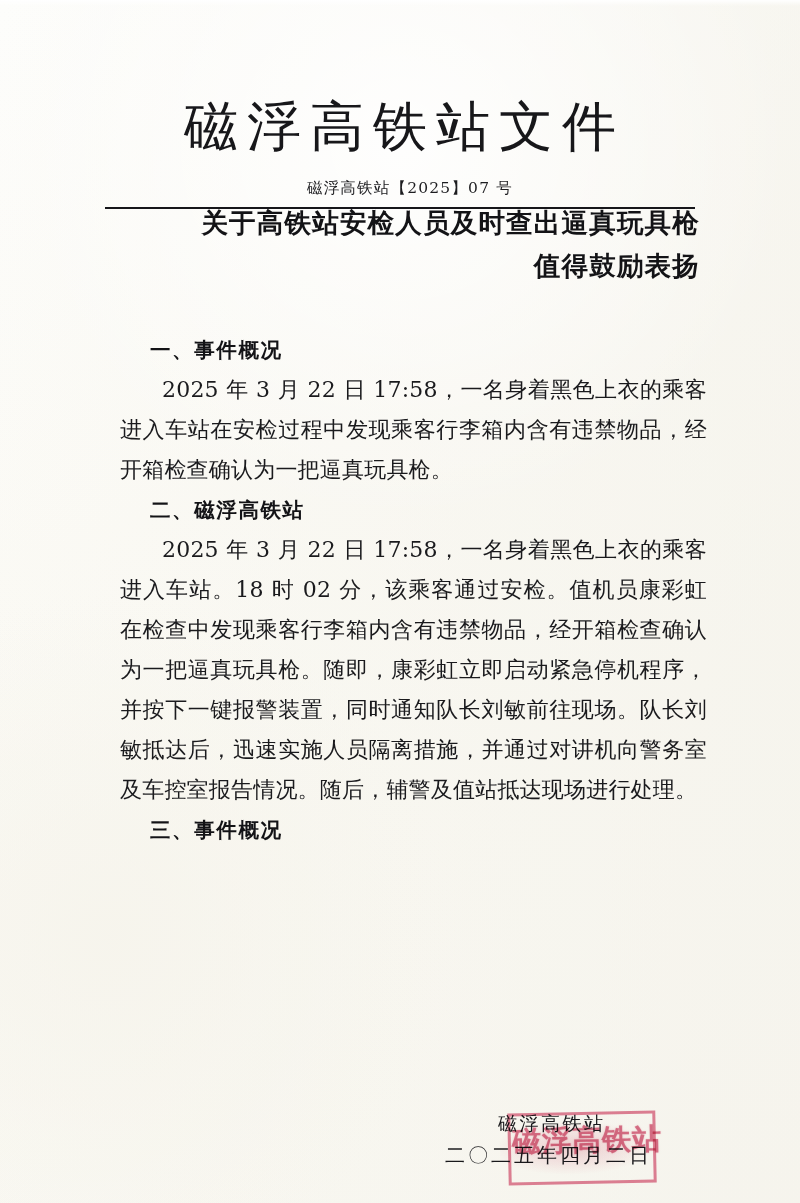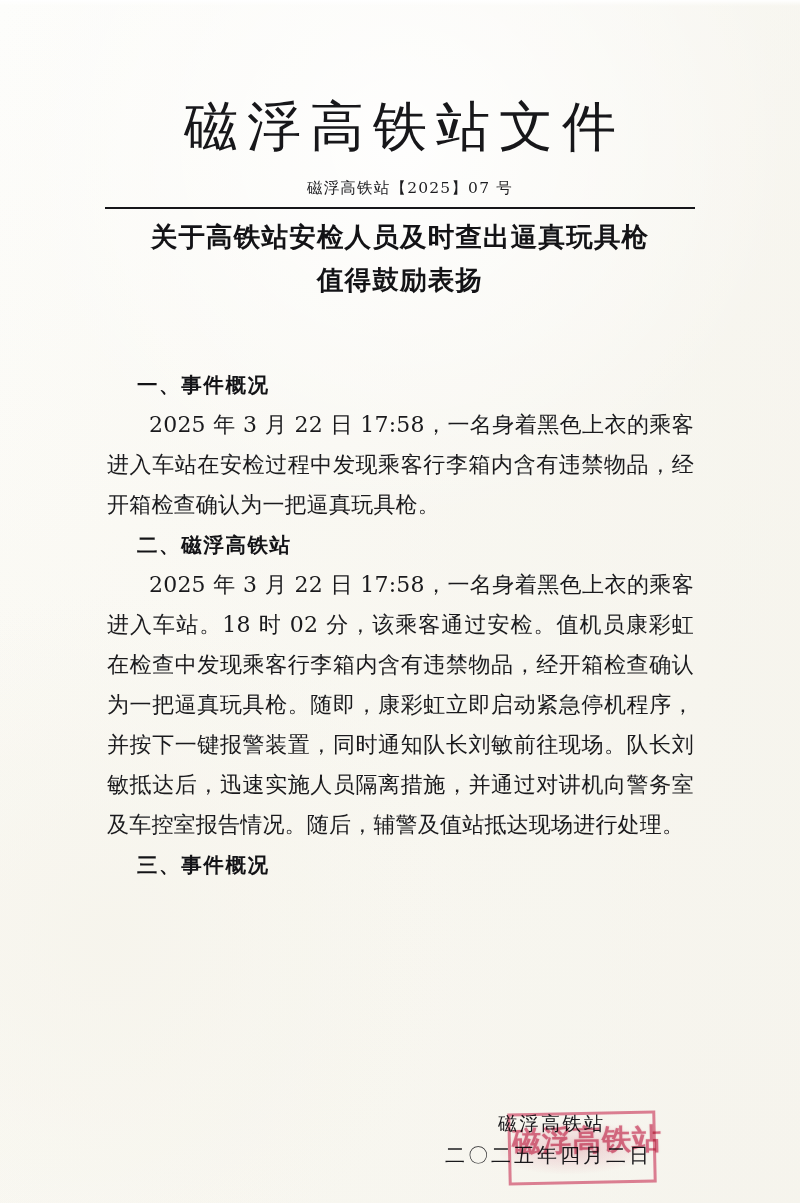--- a/index.html
+++ b/index.html
@@ -76,40 +76,39 @@
     top: 207px;
     height: 2.4px;
     background: #16161a;
   }
 
   
   .subject {
     position: absolute;
     left: 100px;
     width: 600px;
-    top: 216px;
-    text-align: center;
-    font-family: Liberation Sans, sans-serif;
+    top: 204px;
+    text-align: right;
+    font-family: Liberation Mono, monospace;
     font-size: 26.5px;
     font-weight: 700;
     line-height: 43px;
     letter-spacing: 1.2px;
     color: #131316;
   }
   .subject .ln2 {
     display: block;
   }
 
   
   .body-block {
     position: absolute;
-    left: 107px;
+    left: 120px;
     width: 587px;
     top: 330px;
-    margin-top: 35px;
   }
 
   .sec-head {
     font-size: 20.5px;
     font-weight: 700;
     line-height: 40px;
     letter-spacing: 1.6px;
     color: #131316;
     text-indent: 30px;
     margin: 0;

